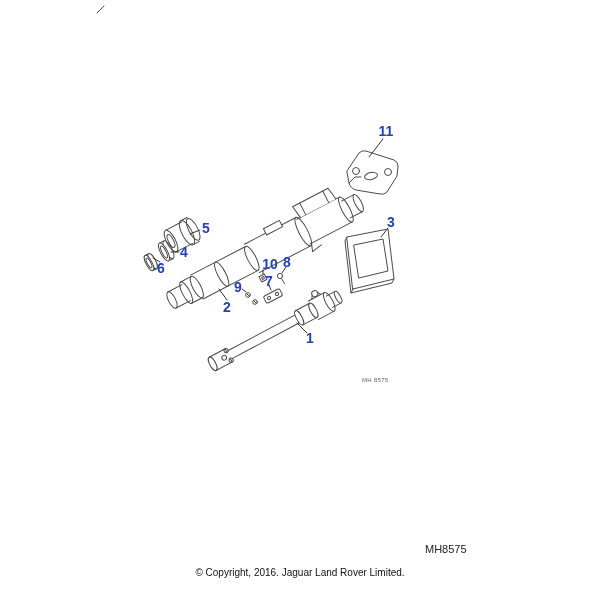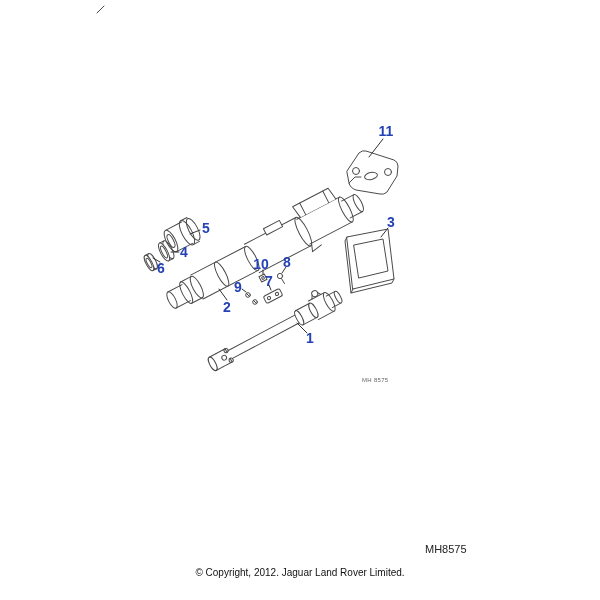--- a/index.html
+++ b/index.html
@@ -171,21 +171,21 @@
 
   <div class="callout" style="left:310px;top:338px">1</div>
   <div class="callout" style="left:227px;top:307px">2</div>
   <div class="callout" style="left:391px;top:222px">3</div>
   <div class="callout" style="left:184px;top:252px">4</div>
   <div class="callout" style="left:206px;top:228px">5</div>
   <div class="callout" style="left:161px;top:268px">6</div>
   <div class="callout" style="left:269px;top:281px">7</div>
   <div class="callout" style="left:287px;top:262px">8</div>
   <div class="callout" style="left:238px;top:287px">9</div>
-  <div class="callout" style="left:261px;top:264px">10</div>
+  <div class="callout" style="left:270px;top:264px">10</div>
   <div class="callout" style="left:386px;top:131px">11</div>
 
   <div class="plate-ref">MH 8575</div>
 
   <div class="diagram-code">MH8575</div>
-  <div class="copyright">© Copyright, 2012. Jaguar Land Rover Limited.</div>
+  <div class="copyright">© Copyright, 2016. Jaguar Land Rover Limited.</div>
 
 </div>
 
 </body></html>

